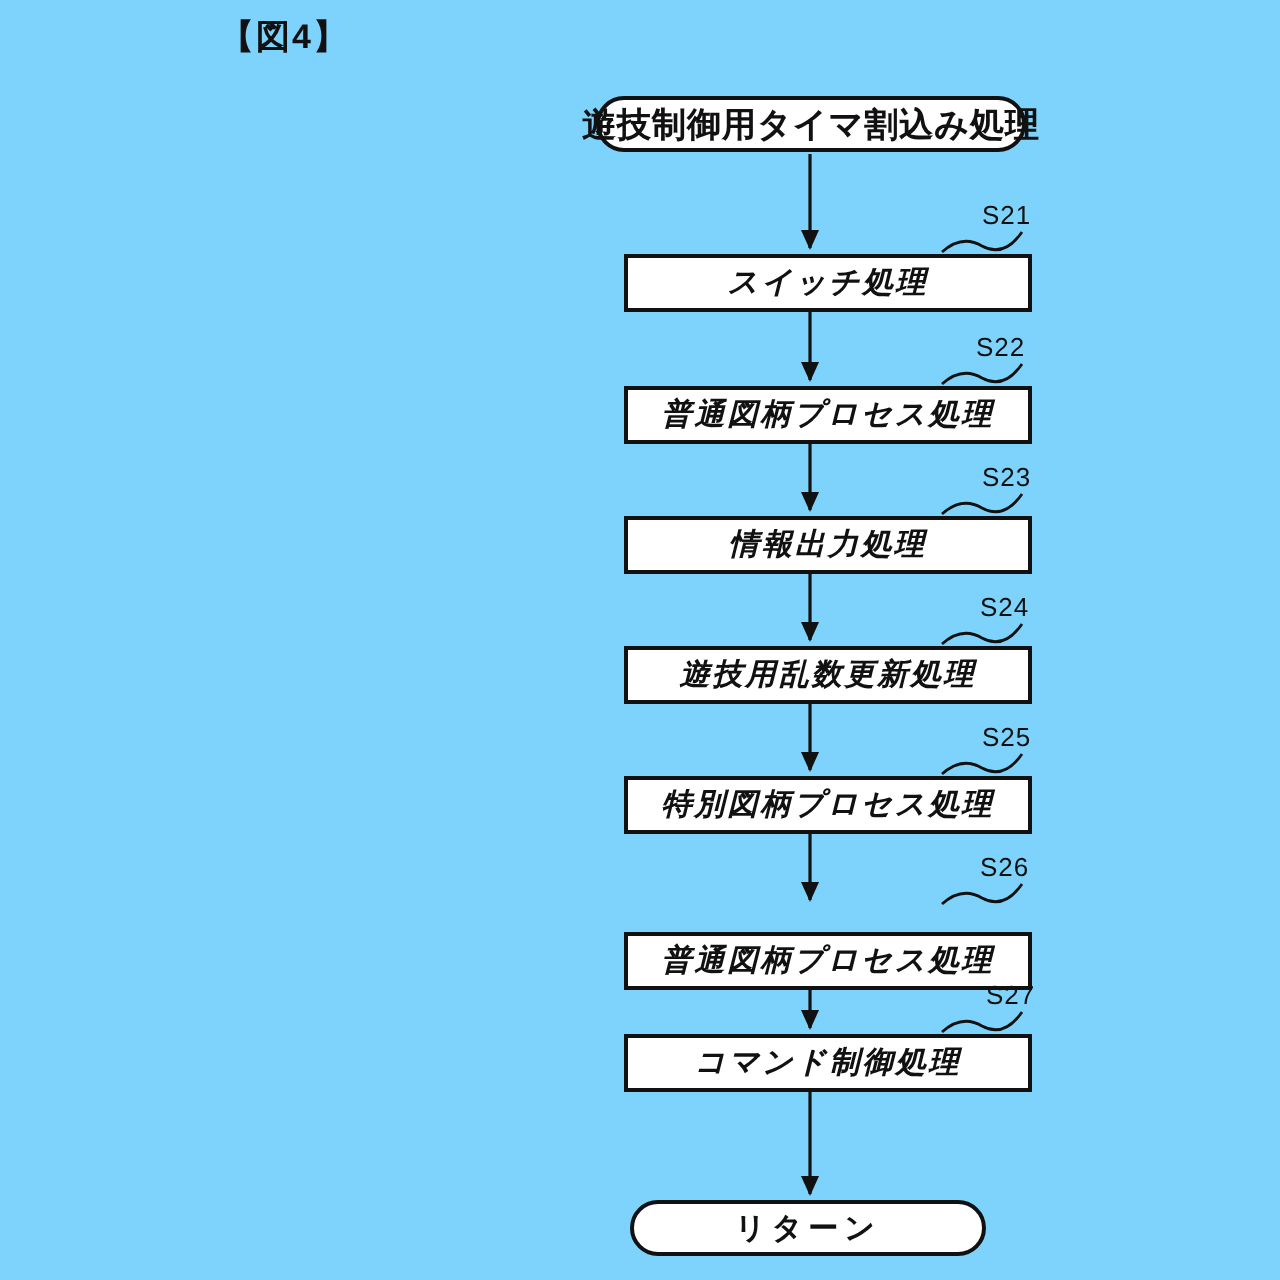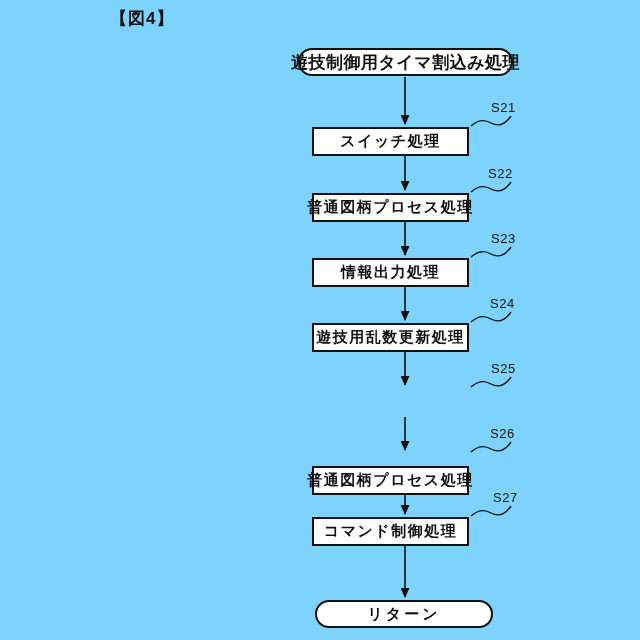--- a/index.html
+++ b/index.html
@@ -50,31 +50,32 @@
     top: 600px;
     width: 178px;
     height: 28px;
     font-size: 15px;
     letter-spacing: 3px;
   }
   .process-box {
     position: absolute;
     box-sizing: border-box;
     left: 312px;
-    width: 157px;
+    width: 204px;
     height: 29px;
     border: 2px solid #111111;
     background: #ffffff;
     display: flex;
     align-items: center;
     justify-content: center;
     font-size: 15px;
     font-weight: 600;
     white-space: nowrap;
     letter-spacing: 1.5px;
+    font-style: italic;
   }
   .step-tag {
     position: absolute;
     font-size: 13px;
     font-weight: 500;
     letter-spacing: 0.5px;
     white-space: nowrap;
   }
   #connector-layer {
     position: absolute;
@@ -117,20 +118,21 @@
   </svg>
 
   <div class="fig-label">【図4】</div>
 
   <div class="terminal" id="start-terminal">遊技制御用タイマ割込み処理</div>
 
   <div class="process-box" style="top:127px">スイッチ処理</div>
   <div class="process-box" style="top:193px">普通図柄プロセス処理</div>
   <div class="process-box" style="top:258px">情報出力処理</div>
   <div class="process-box" style="top:323px">遊技用乱数更新処理</div>
+  <div class="process-box" style="top:388px">特別図柄プロセス処理</div>
   <div class="process-box" style="top:466px">普通図柄プロセス処理</div>
   <div class="process-box" style="top:517px">コマンド制御処理</div>
 
   <div class="step-tag" style="left:491px; top:100px">S21</div>
   <div class="step-tag" style="left:488px; top:166px">S22</div>
   <div class="step-tag" style="left:491px; top:231px">S23</div>
   <div class="step-tag" style="left:490px; top:296px">S24</div>
   <div class="step-tag" style="left:491px; top:361px">S25</div>
   <div class="step-tag" style="left:490px; top:426px">S26</div>
   <div class="step-tag" style="left:493px; top:490px">S27</div>

